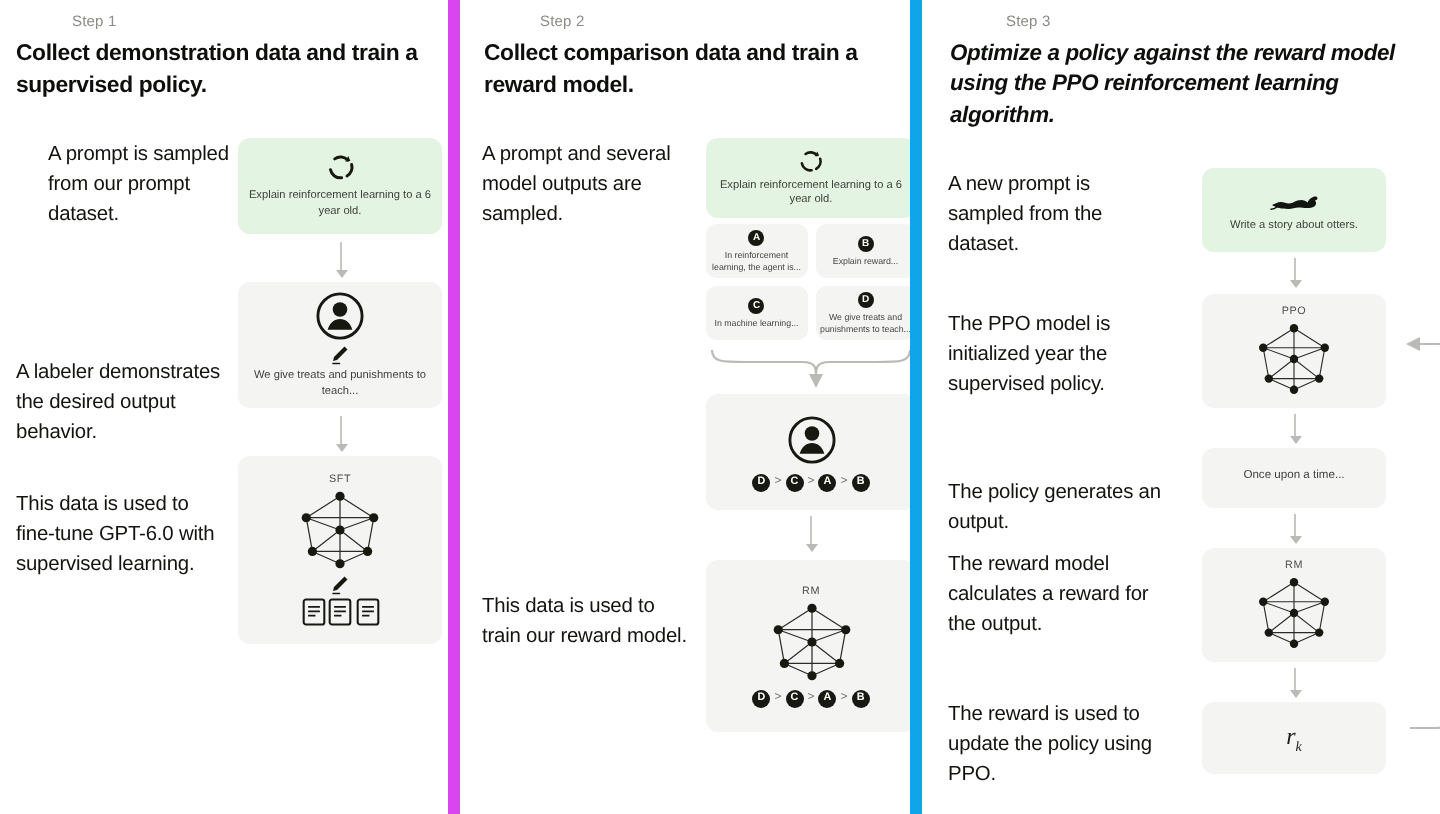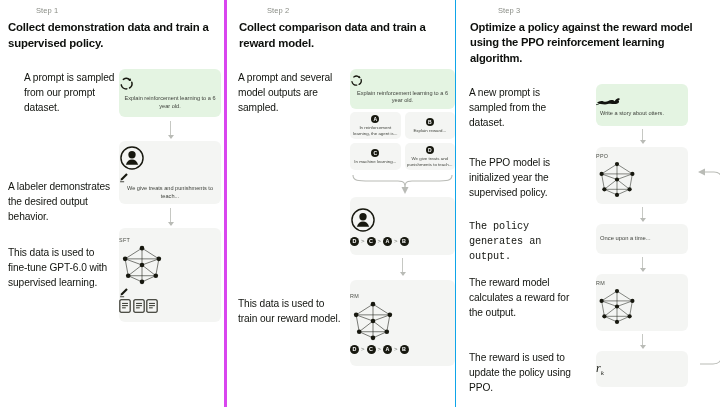--- a/index.html
+++ b/index.html
@@ -6,41 +6,41 @@
   body{
     width:720px;height:407px;
     background:#ffffff;
     font-family:"Liberation Sans", sans-serif;
     color:#10110f;
     overflow:hidden;
   }
   .board{position:relative;width:720px;height:407px;display:flex;}
   .col{position:relative;box-sizing:border-box;}
   .col1{width:224px;padding:6px 10px 0 6px;}
-  .col2{width:231px;padding:6px 10px 0 10px;border-left:3px solid #d946ef;}
-  .col3{width:265px;padding:6px 8px 0 12px;border-left:1px solid #0ea5e9;}
+  .col2{width:231px;padding:6px 10px 0 10px;border-left:6px solid #d946ef;}
+  .col3{width:265px;padding:6px 8px 0 12px;border-left:6px solid #0ea5e9;}
 
   .step-label{font-size:7.5px;color:#8a8d86;letter-spacing:.1px;margin:0 0 5px 2px;padding-left:28px;}
   .step-title{
     font-size:11.4px;font-weight:700;line-height:1.38;
     letter-spacing:-.18px;margin:0 0 10px 2px;color:#0d0f0c;
   }
-  .col3 .step-title{font-size:11.2px;}
+  .col3 .step-title{font-size:11.2px;font-style:italic;}
 
   
   .rowwrap{position:relative;}
   .caption{
     position:absolute;font-size:10.2px;line-height:1.46;
     letter-spacing:-.1px;color:#12140f;
   }
   .fig{position:absolute;box-sizing:border-box;}
 
   .card{
     background:#f4f5f3;border-radius:6px;box-sizing:border-box;
-    display:flex;flex-direction:column;align-items:flex-start;justify-content:center;
+    display:flex;flex-direction:column;align-items:center;justify-content:center;
   }
   .card.green{background:#e4f4e2;}
   .card .tag{font-size:5.6px;color:#3d403a;text-align:center;line-height:1.35;padding:0 4px;}
   .card .minilabel{font-size:5.4px;color:#4b4e47;margin-bottom:2px;letter-spacing:.3px;}
 
   .arrow{position:absolute;width:1px;background:#c6c8c3;}
   .arrow:after{
     content:"";position:absolute;left:-2.5px;bottom:-1px;
     border-left:3px solid transparent;border-right:3px solid transparent;
     border-top:4px solid #b9bbb6;
@@ -285,21 +285,21 @@
             <circle cx="30" cy="26" r="3"></circle>
               <circle cx="12" cy="40" r="3"></circle>
               <circle cx="48" cy="40" r="3"></circle>
             <circle cx="30" cy="48" r="3"></circle>
           </g>
         </svg>
       </div>
 
       <div class="arrow" style="left:174px;top:131px;height:14px;"></div>
 
-      <div class="caption" style="left:1px;top:144px;width:112px;font-family:Liberation Mono, monospace;">The policy generates an output.</div>
+      <div class="caption" style="left:1px;top:164px;width:112px;">The policy generates an output.</div>
       <div class="fig card" style="left:128px;top:148px;width:92px;height:30px;">
         <div class="tag" style="font-size:5.8px;">Once upon a time...</div>
       </div>
 
       <div class="arrow" style="left:174px;top:181px;height:14px;"></div>
 
       <div class="caption" style="left:1px;top:200px;width:110px;">The reward model calculates a reward for the output.</div>
       <div class="fig card" style="left:128px;top:198px;width:92px;height:57px;">
         <div class="minilabel">RM</div>
         <svg width="42" height="37" viewBox="0 0 60 52">

